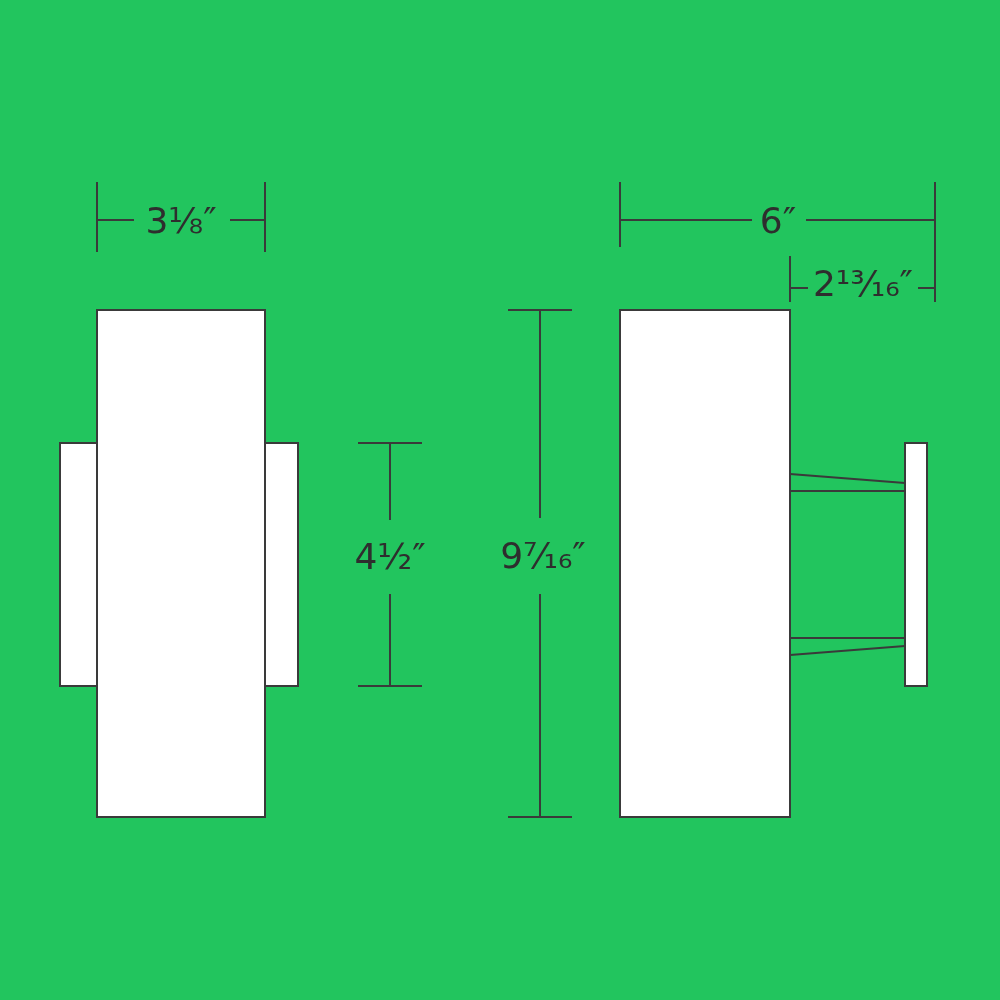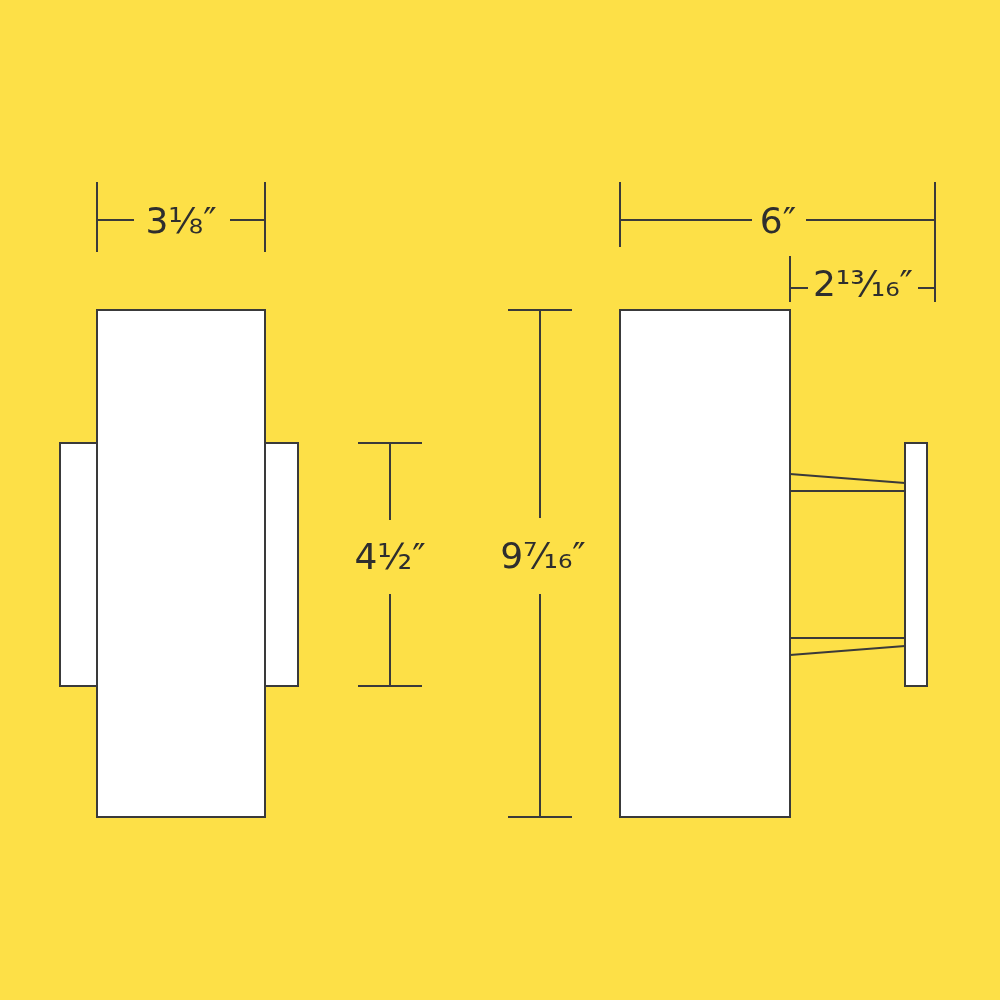--- a/index.html
+++ b/index.html
@@ -4,21 +4,21 @@
 <style>
   html, body {
     margin: 0;
     padding: 0;
     background: #ffffff;
   }
   .stage {
     width: 1000px;
     height: 1000px;
     position: relative;
-    background: #fde047;
+    background: #22c55e;
     overflow: hidden;
   }
   svg { display: block; }
   .outline {
     fill: #ffffff;
     stroke: #3a3a3a;
     stroke-width: 2;
   }
   .dim-line {
     stroke: #3a3a3a;

